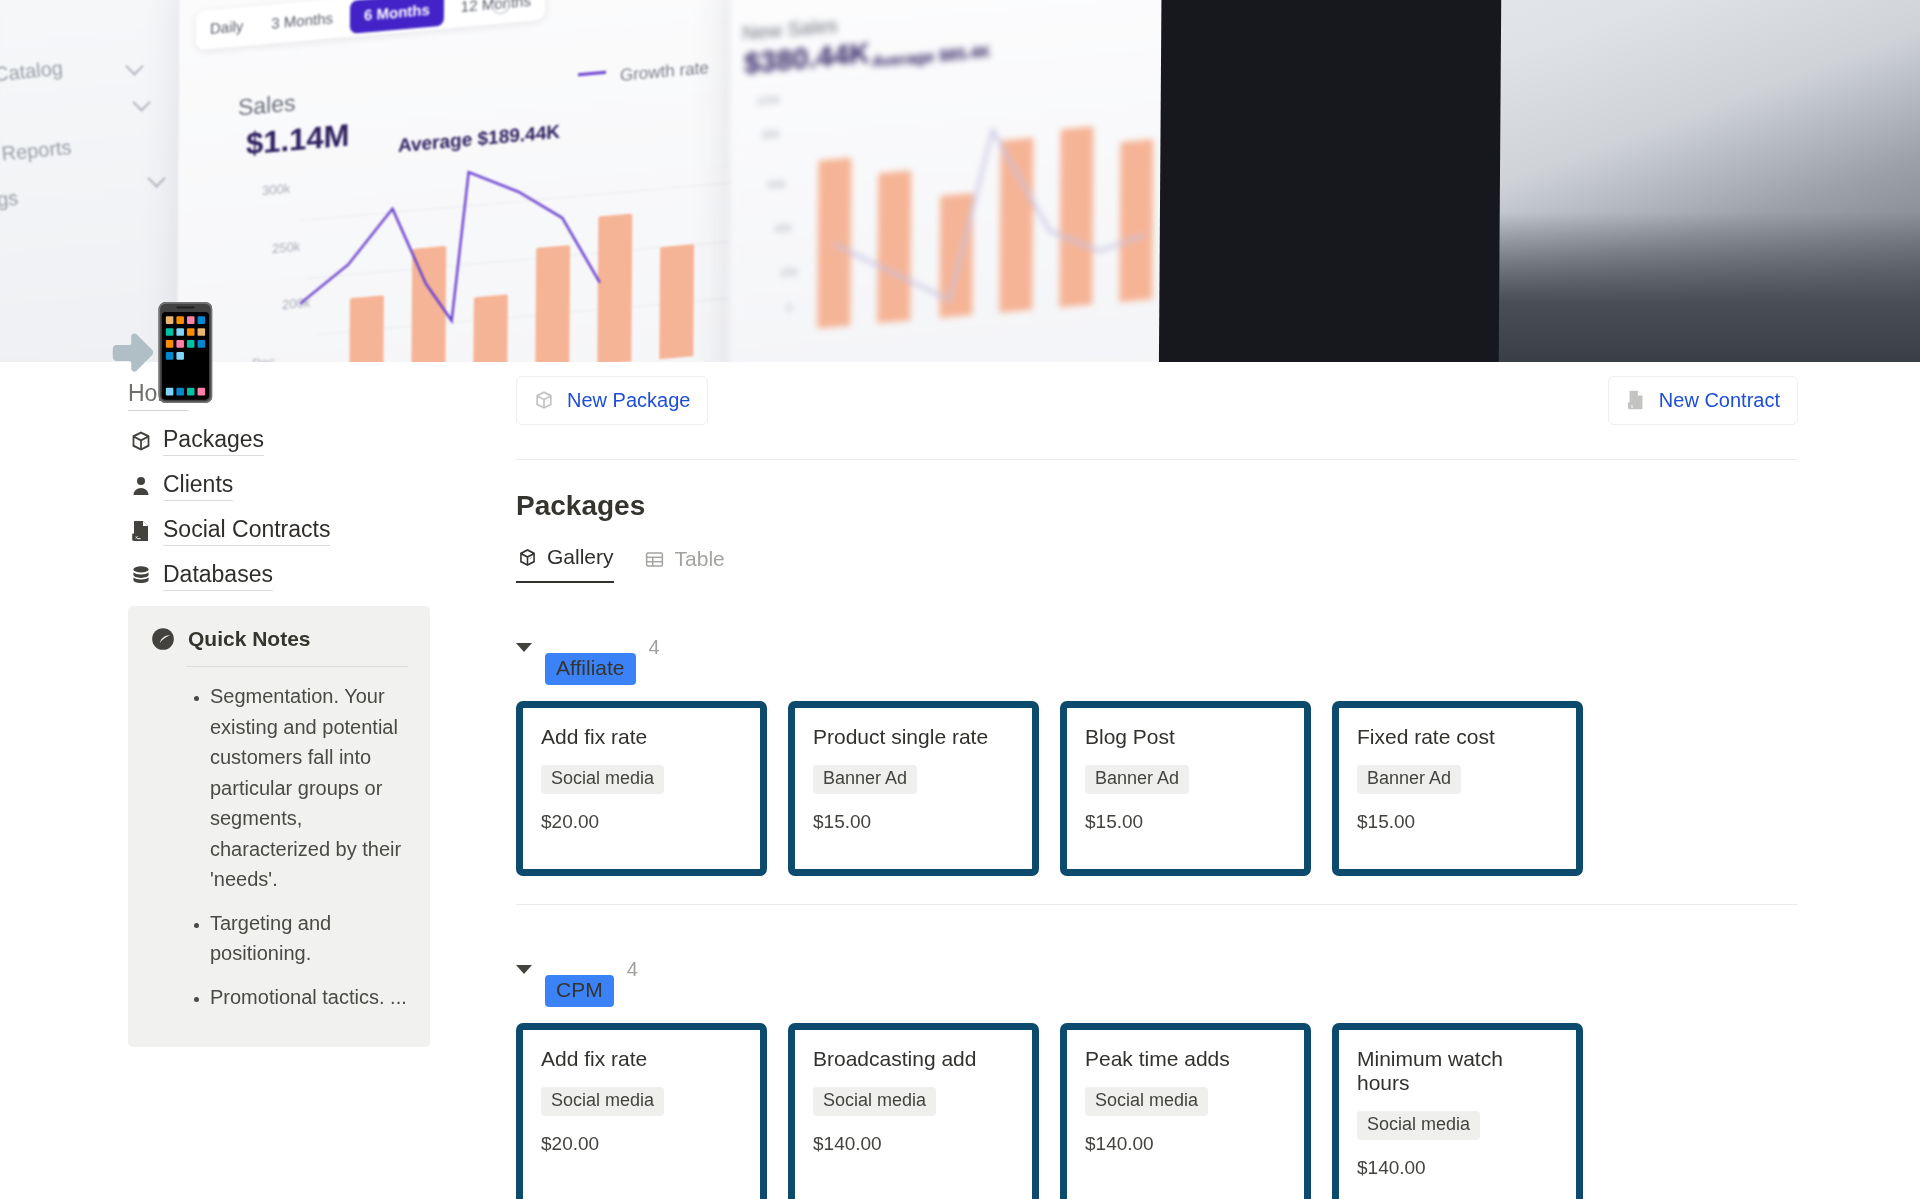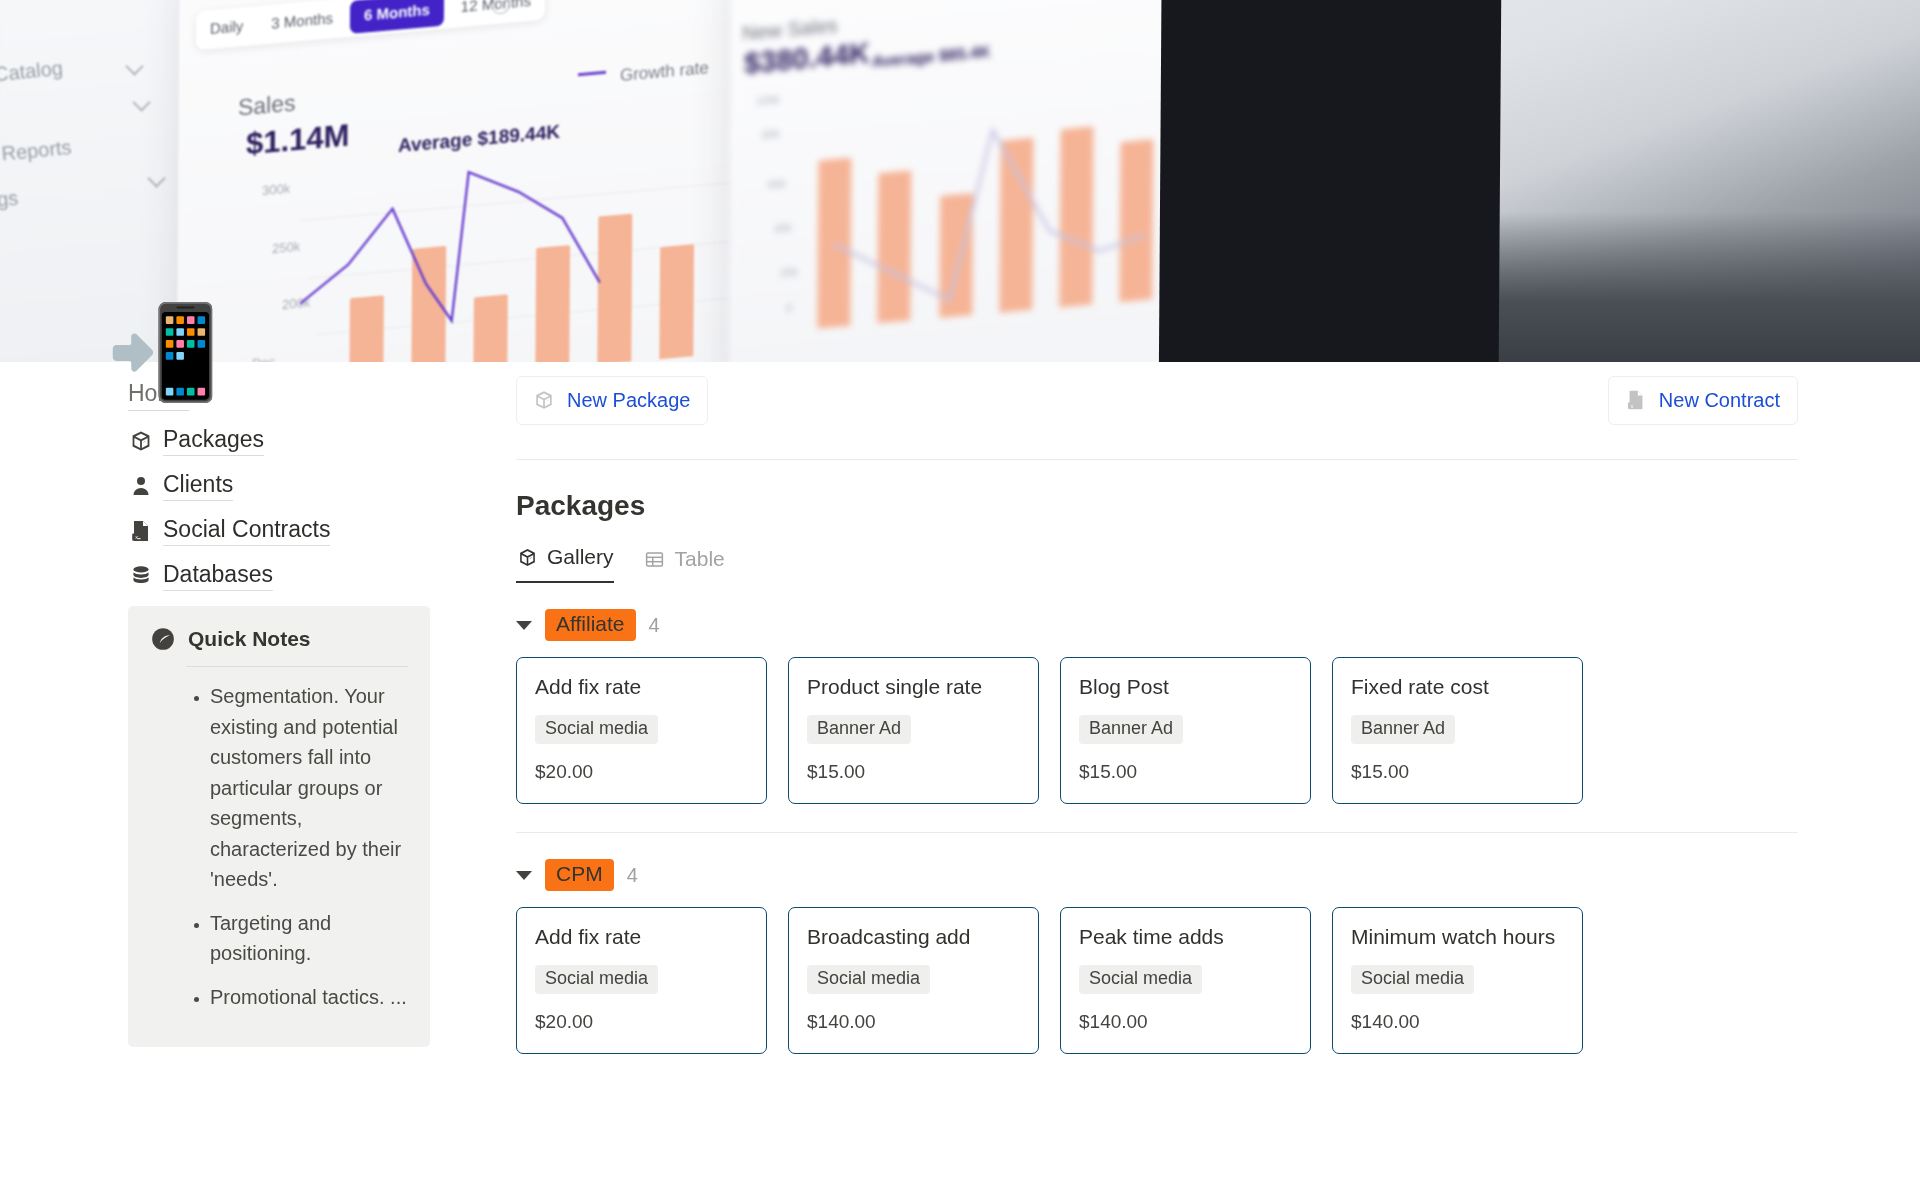--- a/index.html
+++ b/index.html
@@ -205,30 +205,30 @@
   .tabs-rule { position:absolute; left:0; right:0; bottom:0; height:1px; background:#ebebe9; z-index:-1; }
 
   .group { margin-top: 26px; }
   .group-head { display:flex; align-items:center; gap: 13px; margin-bottom: 16px; }
   .caret {
     width:0; height:0;
     border-left: 8px solid transparent; border-right: 8px solid transparent;
     border-top: 9px solid #43423e; cursor:pointer;
   }
   .group-name {
-    background:#f97316; border-radius:4px; padding: 3px 11px 5px;
-    font-size: 21px; color:#35342f;
+    background:#3b82f6; border-radius:4px; padding: 3px 11px 5px;
+    font-size: 21px; color:#35342f;margin-top:44px;
   }
   .group-count { font-size: 20px; color:#a0a09d; }
 
   .cards { display:flex; gap: 21px; }
   .card {
     width: 251px; min-height: 130px;
-    border: 1px solid #0c4a6e; border-radius: 7px;
-    padding: 17px 18px 20px;
+    border: 7px solid #0c4a6e; border-radius: 7px;
+    padding: 17px 18px 36px;
     background:#fff; cursor:pointer;
   }
   .card-title { font-size: 21px; color:#32312d; margin-bottom: 16px; }
   .card-tag {
     display:inline-block; background:#efefed; border-radius:4px;
     padding: 3px 10px 5px; font-size: 18px; color:#44433f;
     margin-bottom: 17px;
   }
   .card-price { font-size: 19px; color:#44433f; }
 

